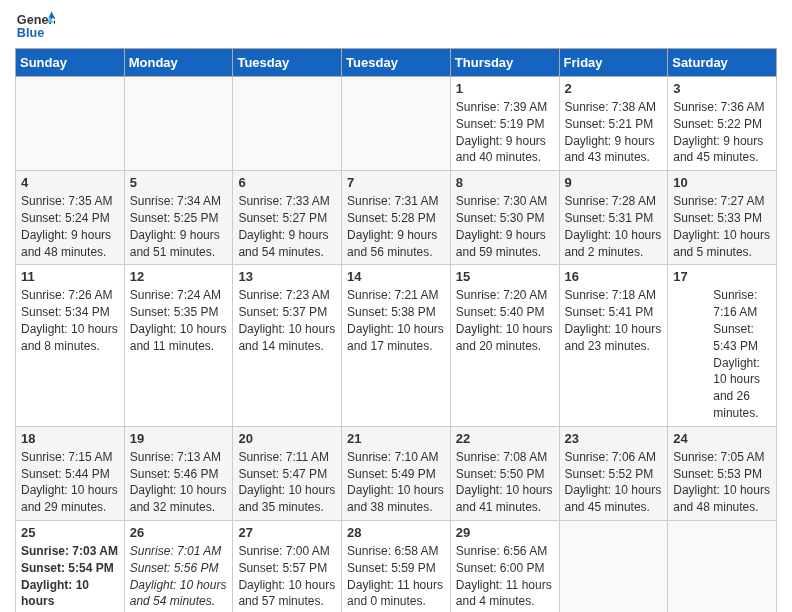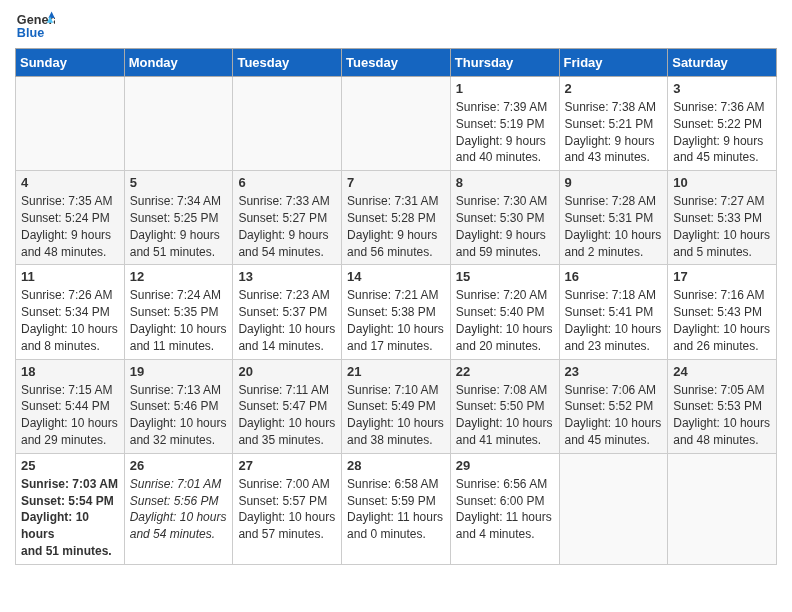--- a/index.html
+++ b/index.html
@@ -228,21 +228,21 @@
         </td>
         <td>
           <span class="day-number">16</span>
           <div class="day-info" style="white-space: pre-line;">Sunrise: 7:18 AM
 Sunset: 5:41 PM
 Daylight: 10 hours
 and 23 minutes.</div>
         </td>
         <td>
           <span class="day-number">17</span>
-          <div class="day-info" style="white-space: pre-line;">Sunrise: 7:16 AM
+          <div class="day-info" style="white-space: pre-line; margin-left: 40px;">Sunrise: 7:16 AM
 Sunset: 5:43 PM
 Daylight: 10 hours
 and 26 minutes.</div>
         </td>
       </tr>
       <tr>
         <td>
           <span class="day-number">18</span>
           <div class="day-info" style="white-space: pre-line;">Sunrise: 7:15 AM
 Sunset: 5:44 PM

